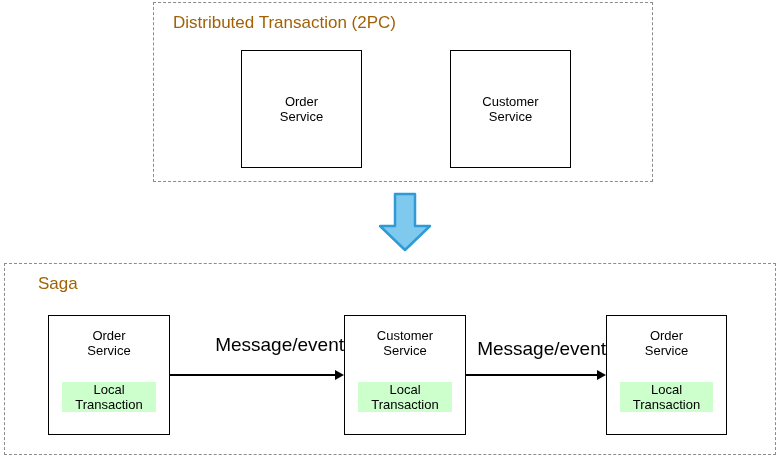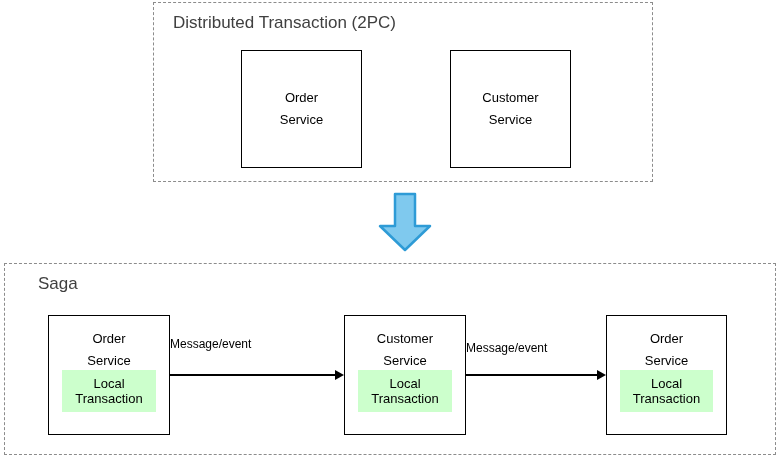--- a/index.html
+++ b/index.html
@@ -24,58 +24,58 @@
   .group {
     position: absolute;
     border: 1px dashed #8c8c8c;
     background: transparent;
     box-sizing: border-box;
   }
   .group-title {
     position: absolute;
     font-size: 17px;
     line-height: 20px;
-    color: #404040;
+    color: #a16207;
     white-space: nowrap;
   }
 
   
   .svc-box {
     position: absolute;
     border: 1.5px solid #000000;
     background: #ffffff;
     box-sizing: border-box;
   }
   .svc-label {
     position: absolute;
     left: 0;
     right: 0;
     text-align: center;
     font-size: 13px;
-    line-height: 22px;
+    line-height: 15px;
     color: #000000;
     white-space: pre-line;
   }
   
   .svc-box.centered .svc-label {
     top: 50%;
     transform: translateY(-50%);
   }
   
   .svc-box.stacked .svc-label {
     top: 12px;
   }
 
   
   .chip {
     position: absolute;
     left: 13px;
     right: 13px;
     bottom: 22px;
-    height: 42px;
+    height: 30px;
     background: #ccffcc;
     display: flex;
     align-items: center;
     justify-content: center;
     text-align: center;
     font-size: 13px;
     line-height: 15px;
     color: #000000;
     white-space: pre-line;
     box-sizing: border-box;
@@ -97,22 +97,22 @@
     position: absolute;
     top: 1px;
     width: 0;
     height: 0;
     border-top: 5px solid transparent;
     border-bottom: 5px solid transparent;
     border-left: 9px solid #000000;
   }
   .arrow-label {
     position: absolute;
-    text-align: left;
-    font-size: 12px;
+    text-align: right;
+    font-size: 19px;
     line-height: 15px;
     color: #000000;
     white-space: nowrap;
   }
 
   
   .blue-arrow {
     position: absolute;
   }
 </style>

